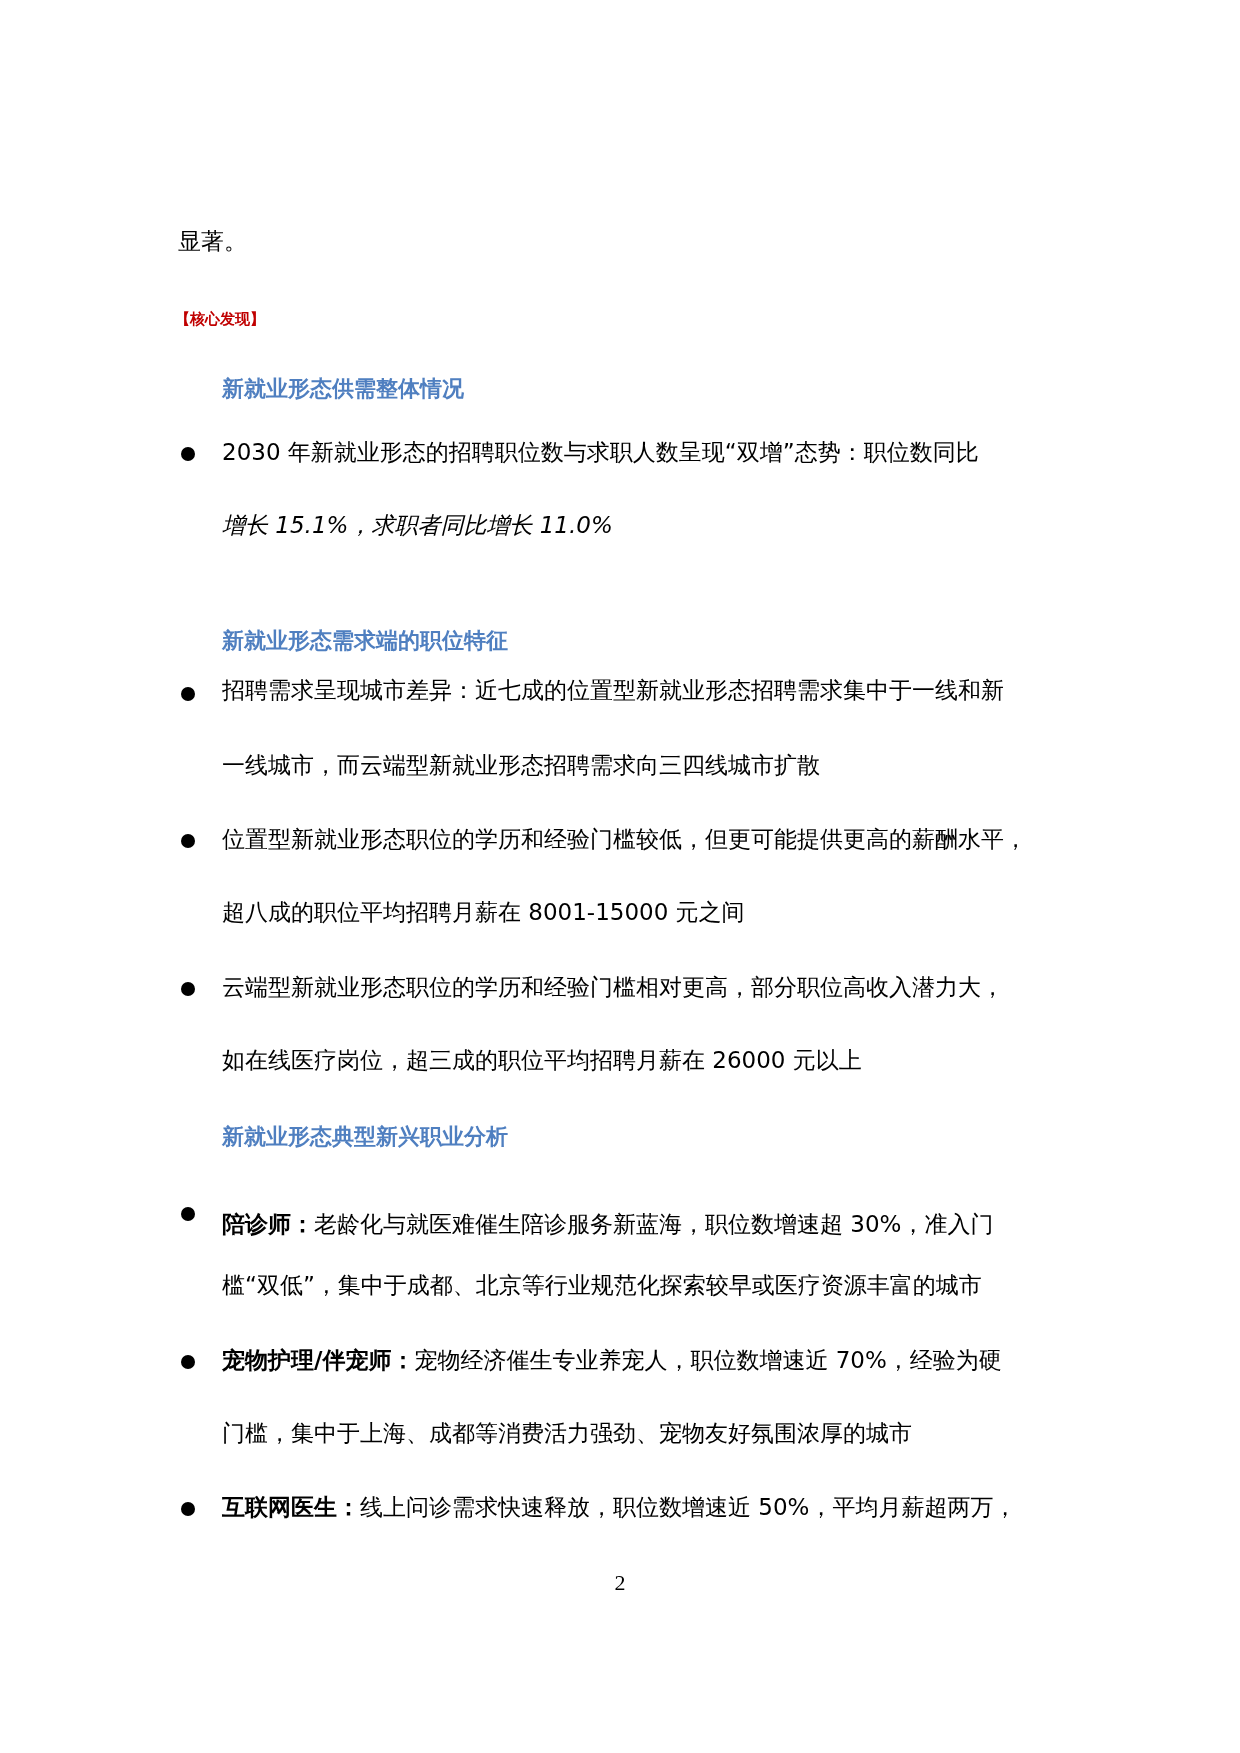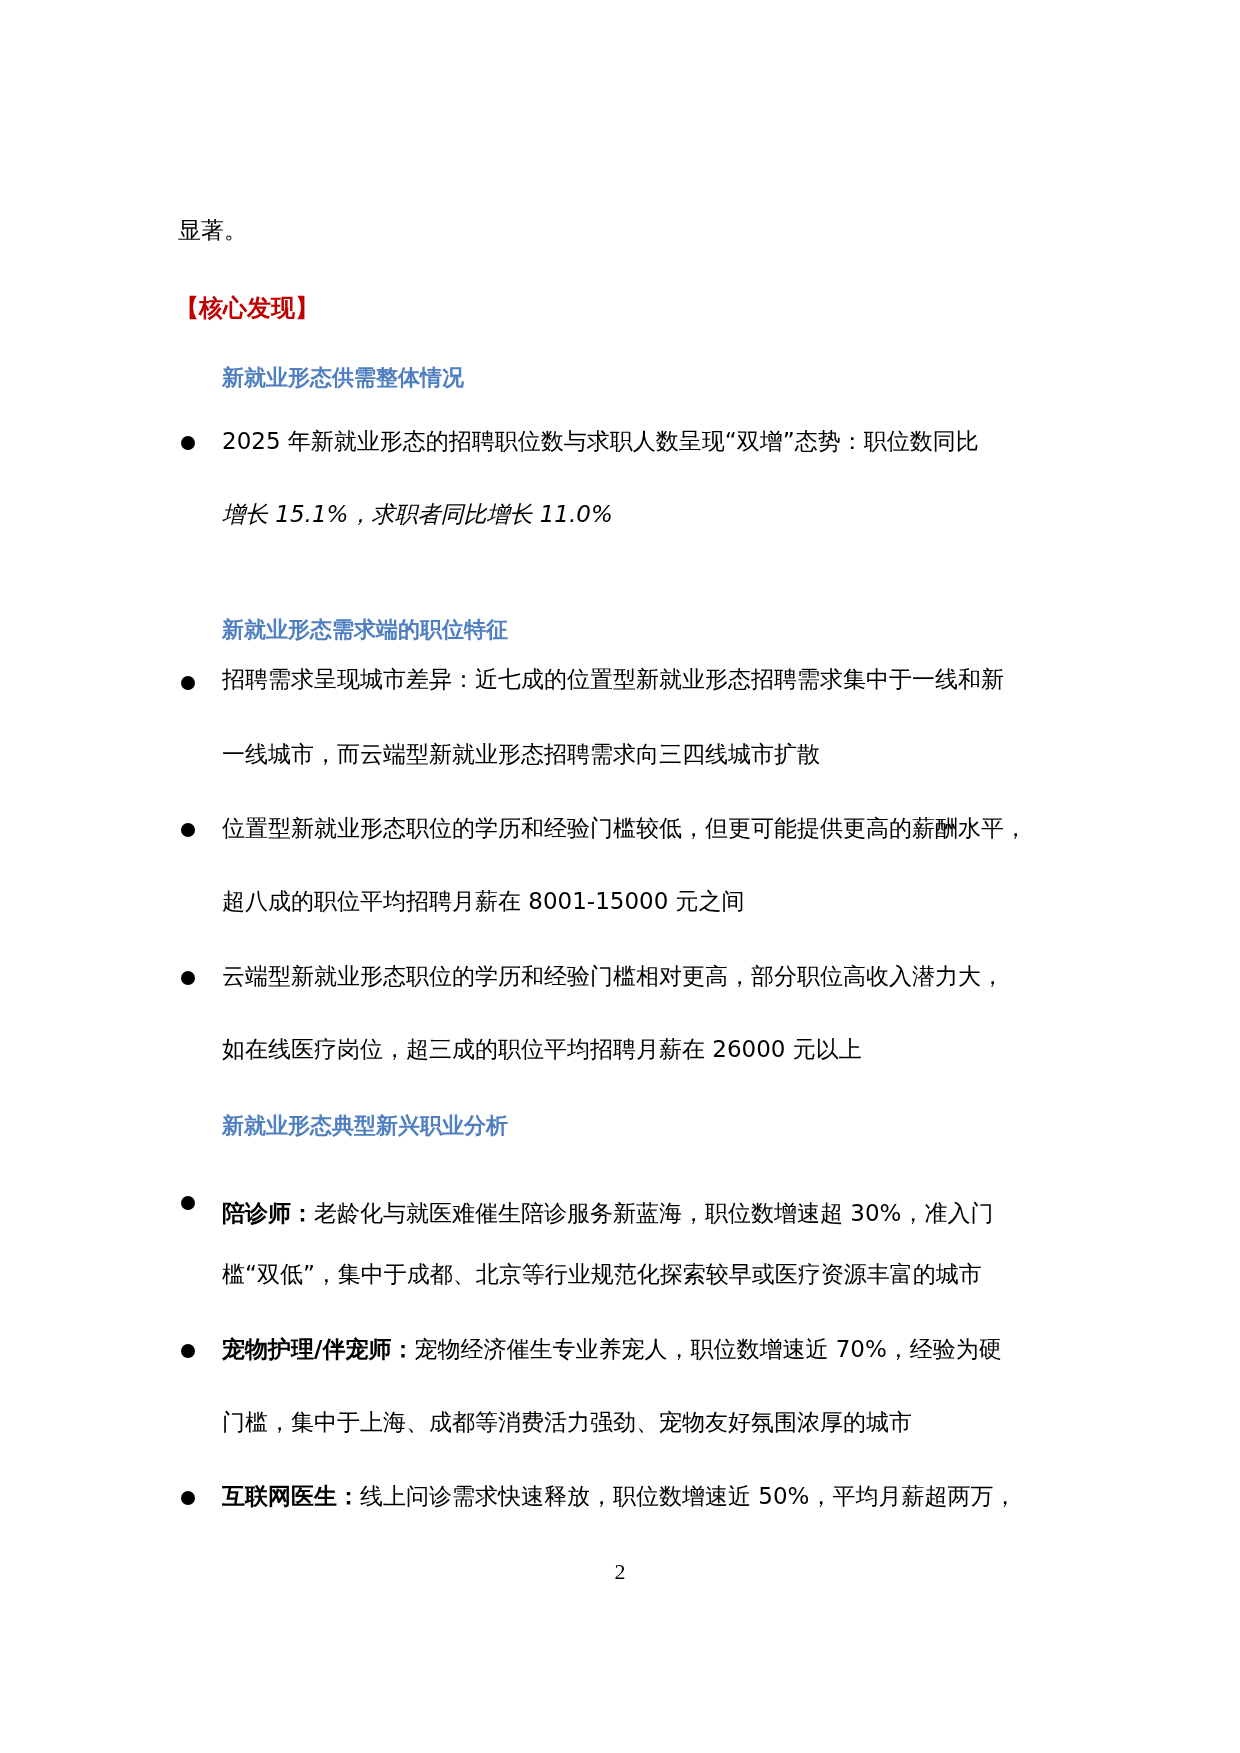--- a/index.html
+++ b/index.html
@@ -11,42 +11,42 @@
       width: 1240px;
       height: 1753px;
       position: relative;
       overflow: hidden;
       font-family: "DejaVu Sans", "Liberation Sans", sans-serif;
       color: #000000;
     }
     .page {
       position: absolute;
       left: 0;
-      top: 1px;
+      top: 12px;
       width: 1240px;
       height: 1511px;
       background: #ffffff;
     }
     .line {
       position: absolute;
       white-space: nowrap;
       font-size: 23px;
       line-height: 30px;
       letter-spacing: 0px;
     }
     .lead-text {
       left: 178px;
       top: 214px;
     }
     .core-heading {
       left: 175px;
       top: 292px;
       font-weight: bold;
       color: #c00000;
-      font-size: 24px;
+      font-size: 15px;
     }
     .sub-heading {
       left: 222px;
       font-weight: bold;
       font-size: 22px;
       color: #4f7fc0;
     }
     .bullet-row {
       position: absolute;
       left: 178px;
@@ -89,21 +89,21 @@
 
   <div class="line lead-text">显著。</div>
 
   <div class="line core-heading">【核心发现】</div>
 
   <div class="line sub-heading" style="top:362px;text-align:center;">新就业形态供需整体情况</div>
 
   <div class="bullet-row" style="top:425px;">
     <span class="bullet-dot" style="top:10px;"></span>
     <div class="bullet-line" style="top:0px;">
-      <span class="bold"></span><span>2025 年新就业形态的招聘职位数与求职人数呈现“双增”态势：职位数同比</span>
+      <span class="bold"></span><span>2030 年新就业形态的招聘职位数与求职人数呈现“双增”态势：职位数同比</span>
     </div>
     <div class="bullet-line" style="top:73px;font-style:italic;">增长 15.1%，求职者同比增长 11.0%</div>
   </div>
 
   <div class="line sub-heading" style="top:590px;margin-top:24px;">新就业形态需求端的职位特征</div>
 
   <div class="bullet-row" style="top:665px;">
     <span class="bullet-dot" style="top:10px;"></span>
     <div class="bullet-line" style="top:0px;font-family:Liberation Mono, monospace;">
       <span class="bold"></span><span>招聘需求呈现城市差异：近七成的位置型新就业形态招聘需求集中于一线和新</span>

